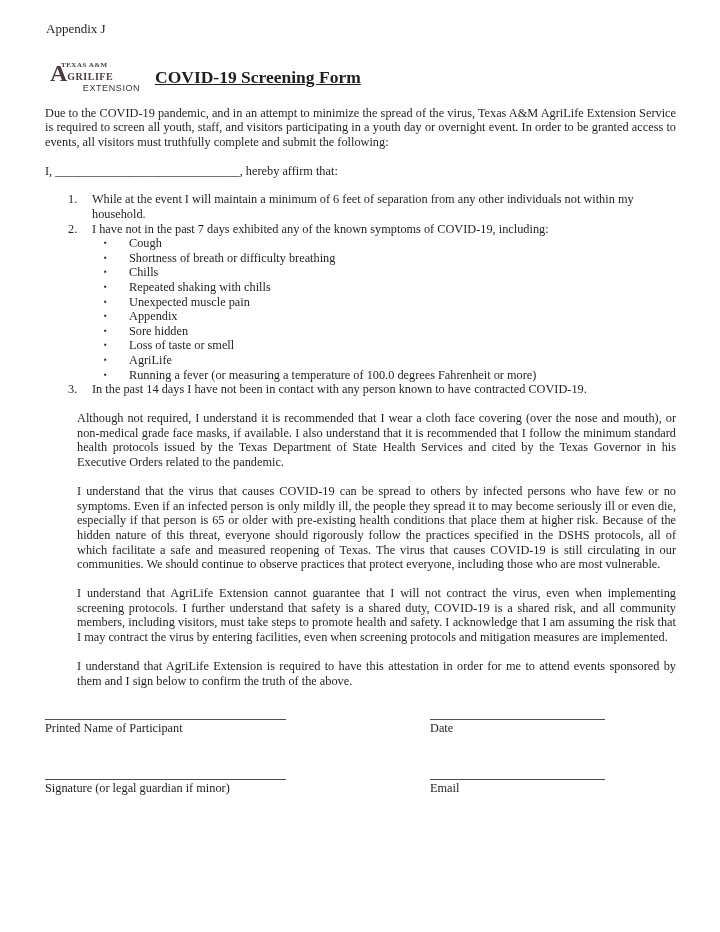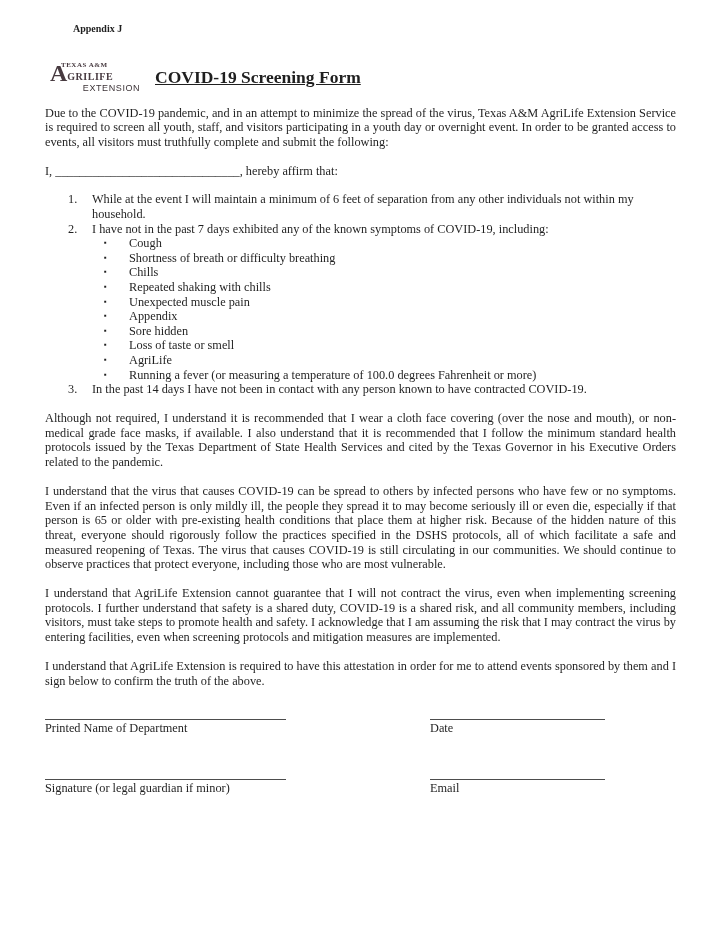--- a/index.html
+++ b/index.html
@@ -9,23 +9,23 @@
     background: #ffffff;
     color: #1f1f1f;
     font-family: "Liberation Serif", serif;
     font-size: 12.3px;
     line-height: 14.6px;
     overflow: hidden;
   }
   .page { padding: 22px 44px 0 45px; }
 
   .appendix {
-    font-weight: bold;
-    margin-left: 28px;
-    font-size: 10px;
+    font-weight: normal;
+    margin-left: 1px;
+    font-size: 13px;
   }
 
   .header-row {
     display: flex;
     align-items: flex-start;
     margin-top: 25px;
   }
   .logo {
     flex: 0 0 110px;
     color: #473a40;
@@ -99,21 +99,21 @@
   .symptom-list { margin: 0; }
   .sym-item { display: flex; }
   .sym-marker {
     flex: 0 0 25px;
     margin-left: 59px;
     font-size: 8px;
     line-height: 14.6px;
   }
   .sym-text { flex: 1; }
 
-  .body-para { margin-top: 14.5px; }
+  .body-para { margin-top: 14.5px; margin-left: 32px; }
 
   .sig-section { margin-top: 31px; }
   .sig-row {
     display: flex;
     margin-top: 43px;
   }
   .sig-row:first-child { margin-top: 0; }
   .sig-cell-left {
     width: 241px;
     margin-right: 144px;
@@ -220,21 +220,21 @@
 
   <p class="para body-para">I understand that AgriLife Extension cannot guarantee that I will not contract the virus, even when implementing screening protocols. I further understand that safety is a shared duty, COVID-19 is a shared risk, and all community members, including visitors, must take steps to promote health and safety. I acknowledge that I am assuming the risk that I may contract the virus by entering facilities, even when screening protocols and mitigation measures are implemented.</p>
 
   <p class="para body-para">I understand that AgriLife Extension is required to have this attestation in order for me to attend events sponsored by them and I sign below to confirm the truth of the above.</p>
 
   <div class="sig-section">
 
     <div class="sig-row">
       <div class="sig-cell-left">
         <div class="sig-line"></div>
-        <div class="sig-label">Printed Name of Department</div>
+        <div class="sig-label">Printed Name of Participant</div>
       </div>
       <div class="sig-cell-right">
         <div class="sig-line"></div>
         <div class="sig-label">Date</div>
       </div>
     </div>
 
 
     <div class="sig-row">
       <div class="sig-cell-left">

